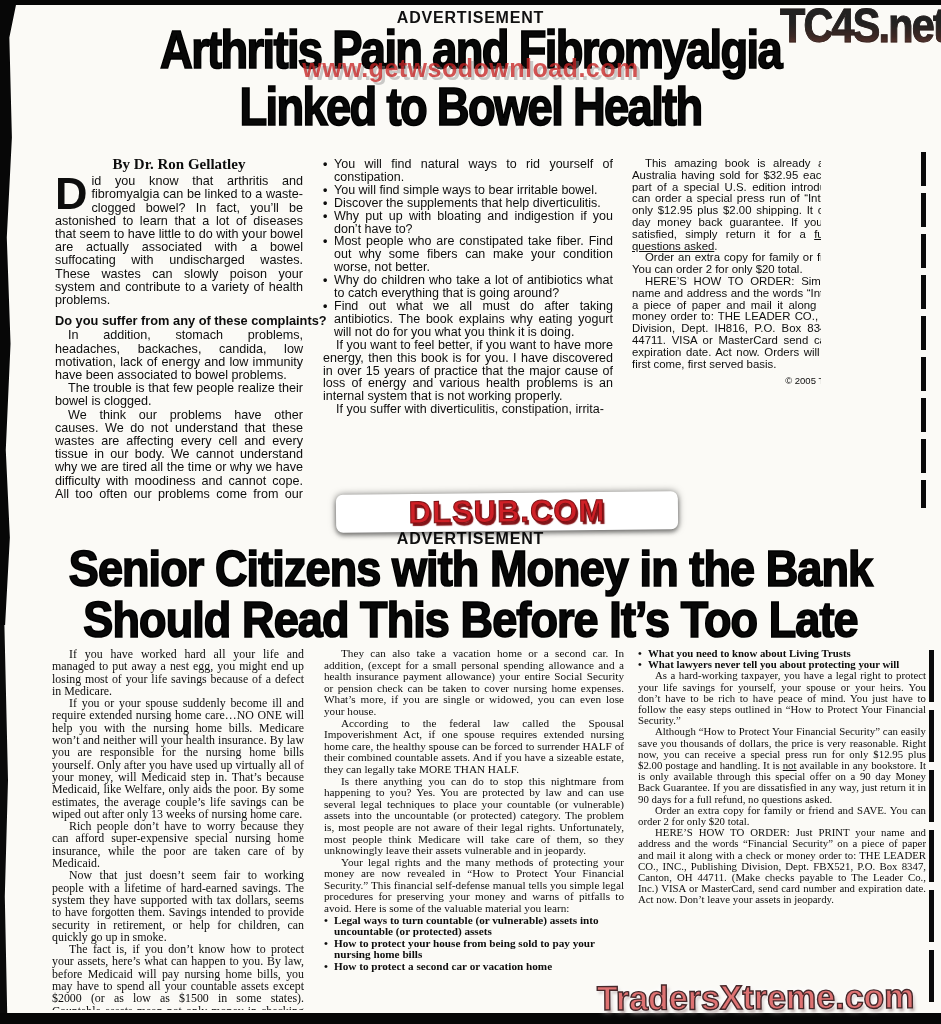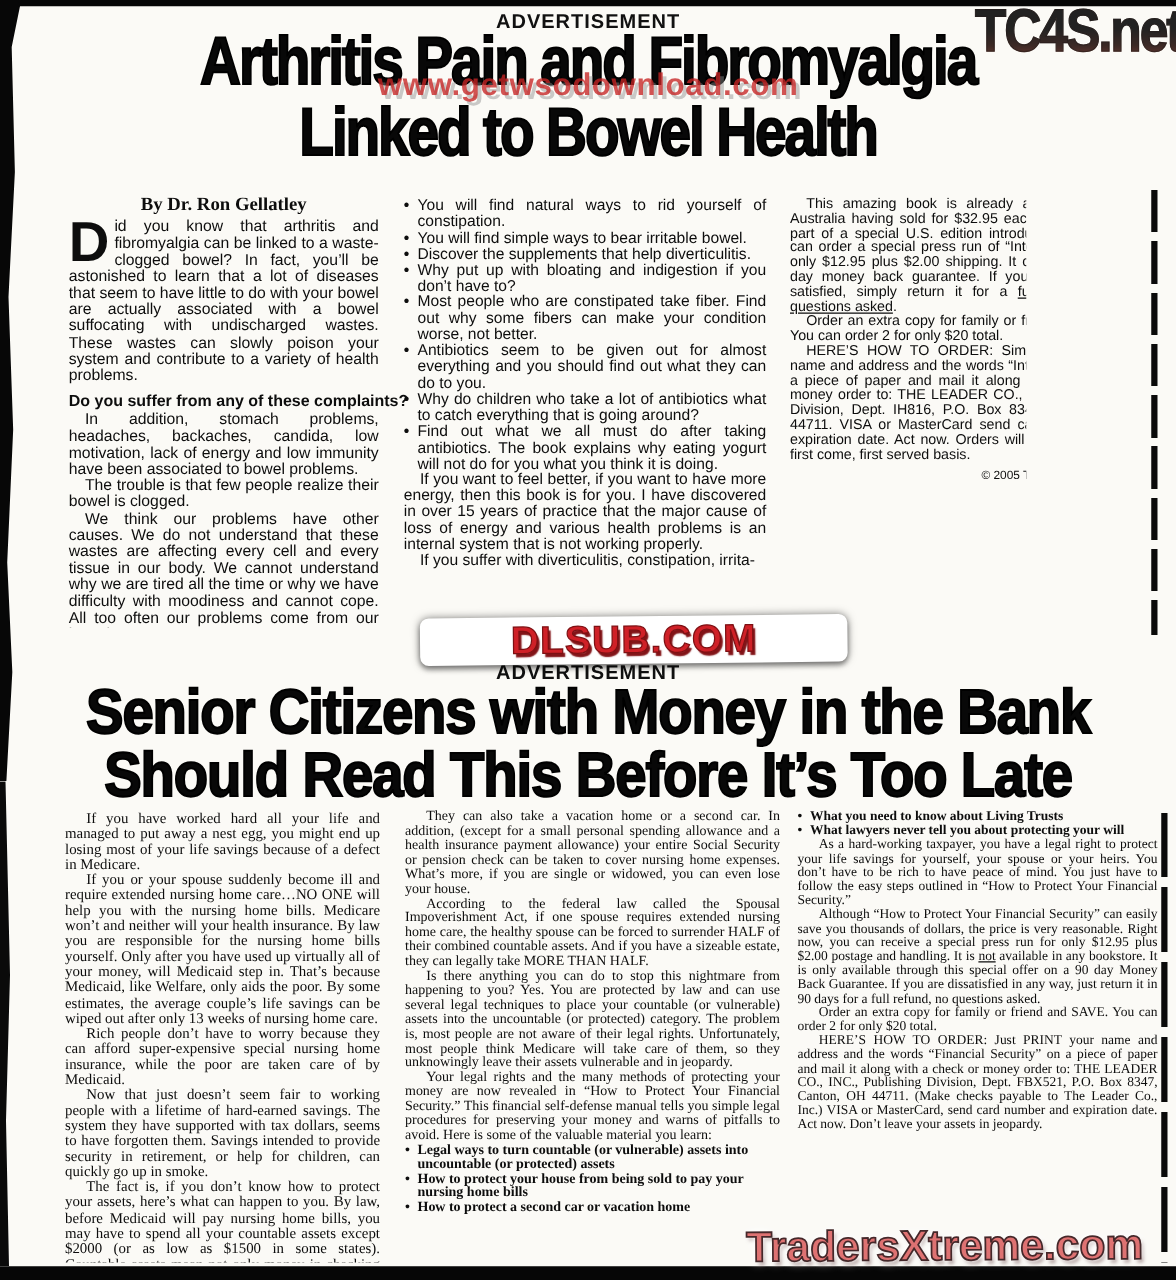--- a/index.html
+++ b/index.html
@@ -126,21 +126,20 @@
 
     </div>
 
     <div class="a1col a1col2">
       <ul class="blist">
         <li>You will find natural ways to rid yourself of constipation.</li>
         <li>You will find simple ways to bear irritable bowel.</li>
         <li>Discover the supplements that help diverticulitis.</li>
         <li>Why put up with bloating and indigestion if you don’t have to?</li>
         <li>Most people who are constipated take fiber. Find out why some fibers can make your condition worse, not better.</li>
-        <li>Antibiotics seem to be given out for almost everything and you should find out what they can do to you.</li>
         <li>Why do children who take a lot of antibiotics what to catch everything that is going around?</li>
         <li>Find out what we all must do after taking antibiotics. The book explains why eating yogurt will not do for you what you think it is doing.</li>
       </ul>
       <p class="ind">If you want to feel better, if you want to have more energy, then this book is for you. I have discovered in over 15 years of practice that the major cause of loss of energy and various health problems is an internal system that is not working properly.</p>
       <p class="ind">If you suffer with diverticulitis, constipation, irrita-</p>
     </div>
 
     <div class="a1col a1col3">
       <p class="ind"><span>This amazing book is already a best seller in Australia having sold for $32.95 each. Right now as part of a special U.S. edition introductory offer, you can order a special press run of “Internal Health” for only $12.95 plus $2.00 shipping. It comes with a 90 day money back guarantee. If you are not 100% satisfied, simply return it for a </span><span class="uline">full refund – no questions asked</span><span>.</span></p>
       <p class="ind">Order an extra copy for family or friend and SAVE. You can order 2 for only $20 total.</p>

